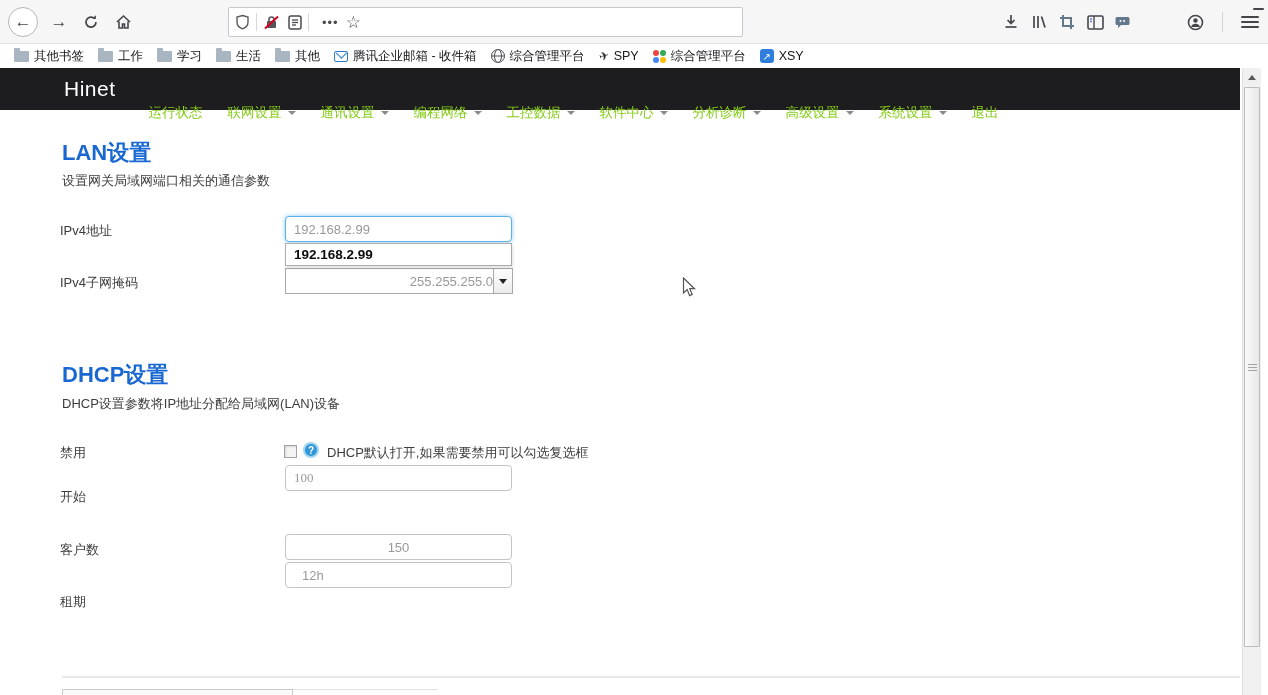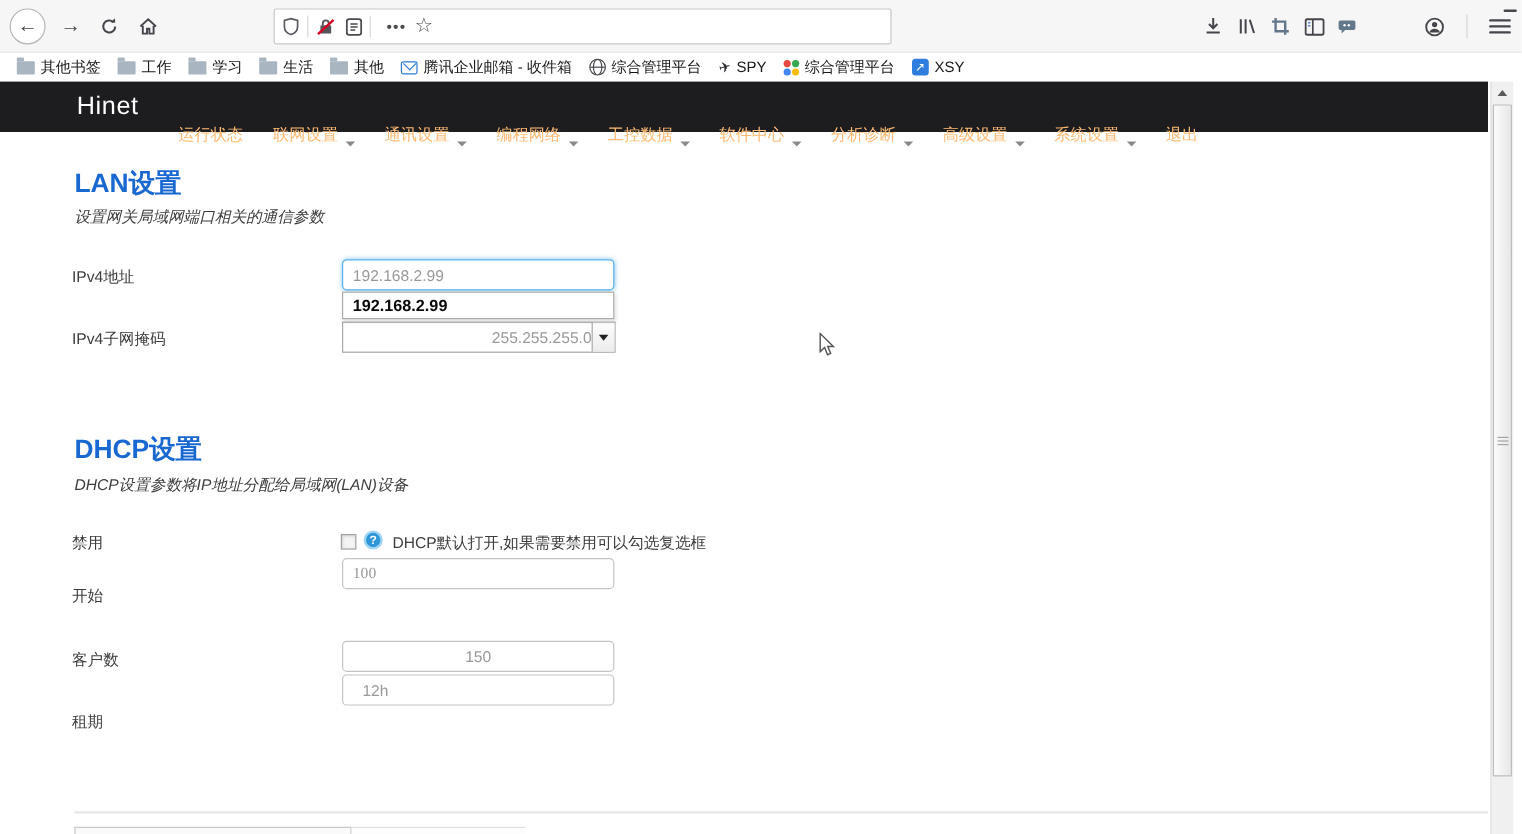--- a/index.html
+++ b/index.html
@@ -55,27 +55,27 @@
   .ezviz { display:grid; grid-template-columns:6px 6px; grid-template-rows:6px 6px; gap:1px; }
   .ezviz i { border-radius:50%; }
   .xsyic { width:14px; height:14px; background:#2f7ede; border-radius:3px; color:#fff; font-size:10px;
     display:flex; align-items:center; justify-content:center; }
 
   
   .appnav { position:absolute; left:0; top:68px; width:1240px; height:42px; background:#1d1d20;
     display:flex; align-items:center; }
   .brand { margin-left:64px; color:#fff; font-size:21px; letter-spacing:0.5px; }
   .navitems { display:flex; margin-left:28px; gap:15px; align-items:center; }
-  .navitem { color:#fdba74; font-size:13.5px; padding:6px 5px; display:flex; align-items:flex-end; white-space:nowrap;margin-top:48px; }
+  .navitem { color:#84cc16; font-size:13.5px; padding:6px 5px; display:flex; align-items:center; white-space:nowrap;margin-top:48px; }
   .navitem .caret { width:0; height:0; border-left:4px solid transparent; border-right:4px solid transparent;
     border-top:4px solid #8a8a8a; margin-left:6px; }
 
   
   .sect-title { position:absolute; left:62px; color:#1968d2; font-size:22px; font-weight:bold; }
-  .sect-sub { position:absolute; left:62px; color:#3d3d3d; font-size:13px;font-style:italic; }
+  .sect-sub { position:absolute; left:62px; color:#3d3d3d; font-size:13px; }
   .flabel { position:absolute; left:60px; width:215px; text-align:left; color:#3c3c3c; font-size:13px; }
   .finput { position:absolute; left:285px; width:227px; height:26px; border:1px solid #c4c4c4;
     border-radius:4px; color:#999; font-size:13px; padding:0 8px; background:#fff; outline:none;
     font-family:"Liberation Sans","DejaVu Sans",sans-serif; }
   .finput.focused { border-color:#5ab0ea; box-shadow:0 0 4px rgba(90,176,234,.7); }
   .suggestbox { position:absolute; left:285px; top:243px; width:227px; background:#fff;
     border:1px solid #ababab; box-shadow:1px 2px 3px rgba(0,0,0,.12); z-index:5; }
   .suggestitem { font-size:13.5px; font-weight:bold; color:#0a0a0a; padding:3px 8px; }
   .selectbox { position:absolute; left:285px; top:268px; width:228px; height:26px; background:#fff;
     border:1px solid #a9a9a9; display:flex; align-items:center; }

